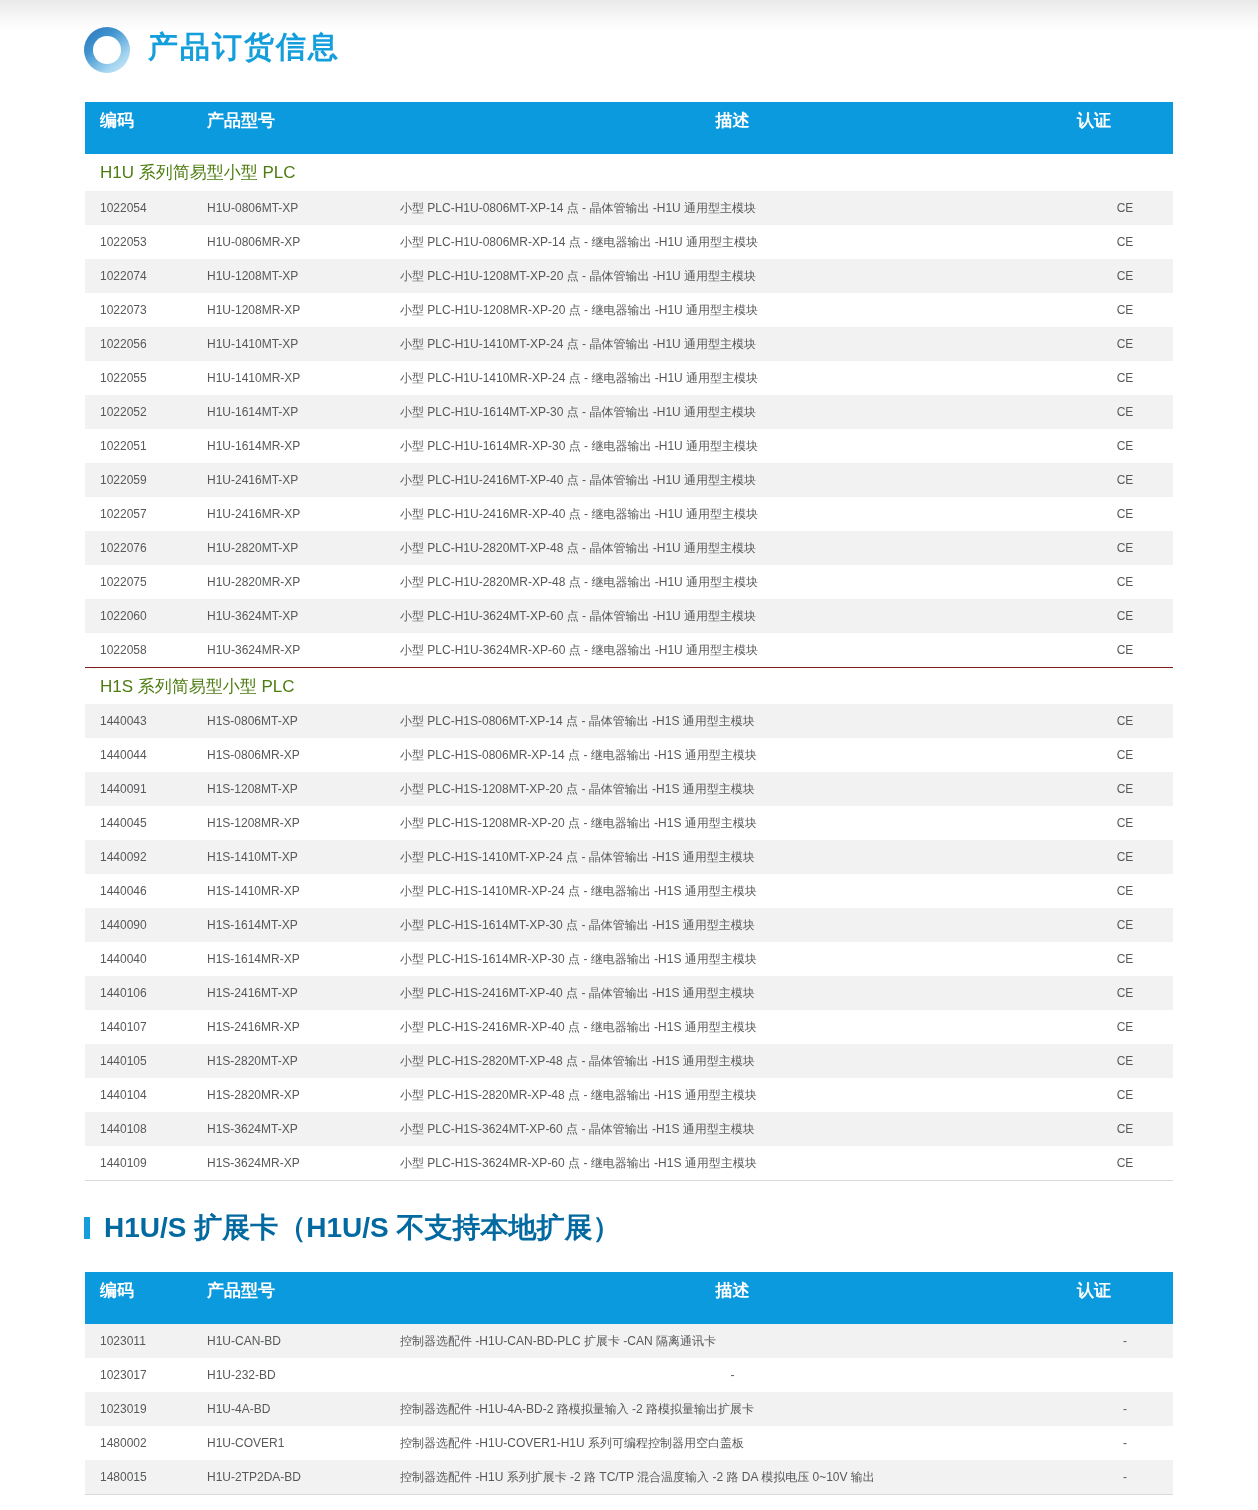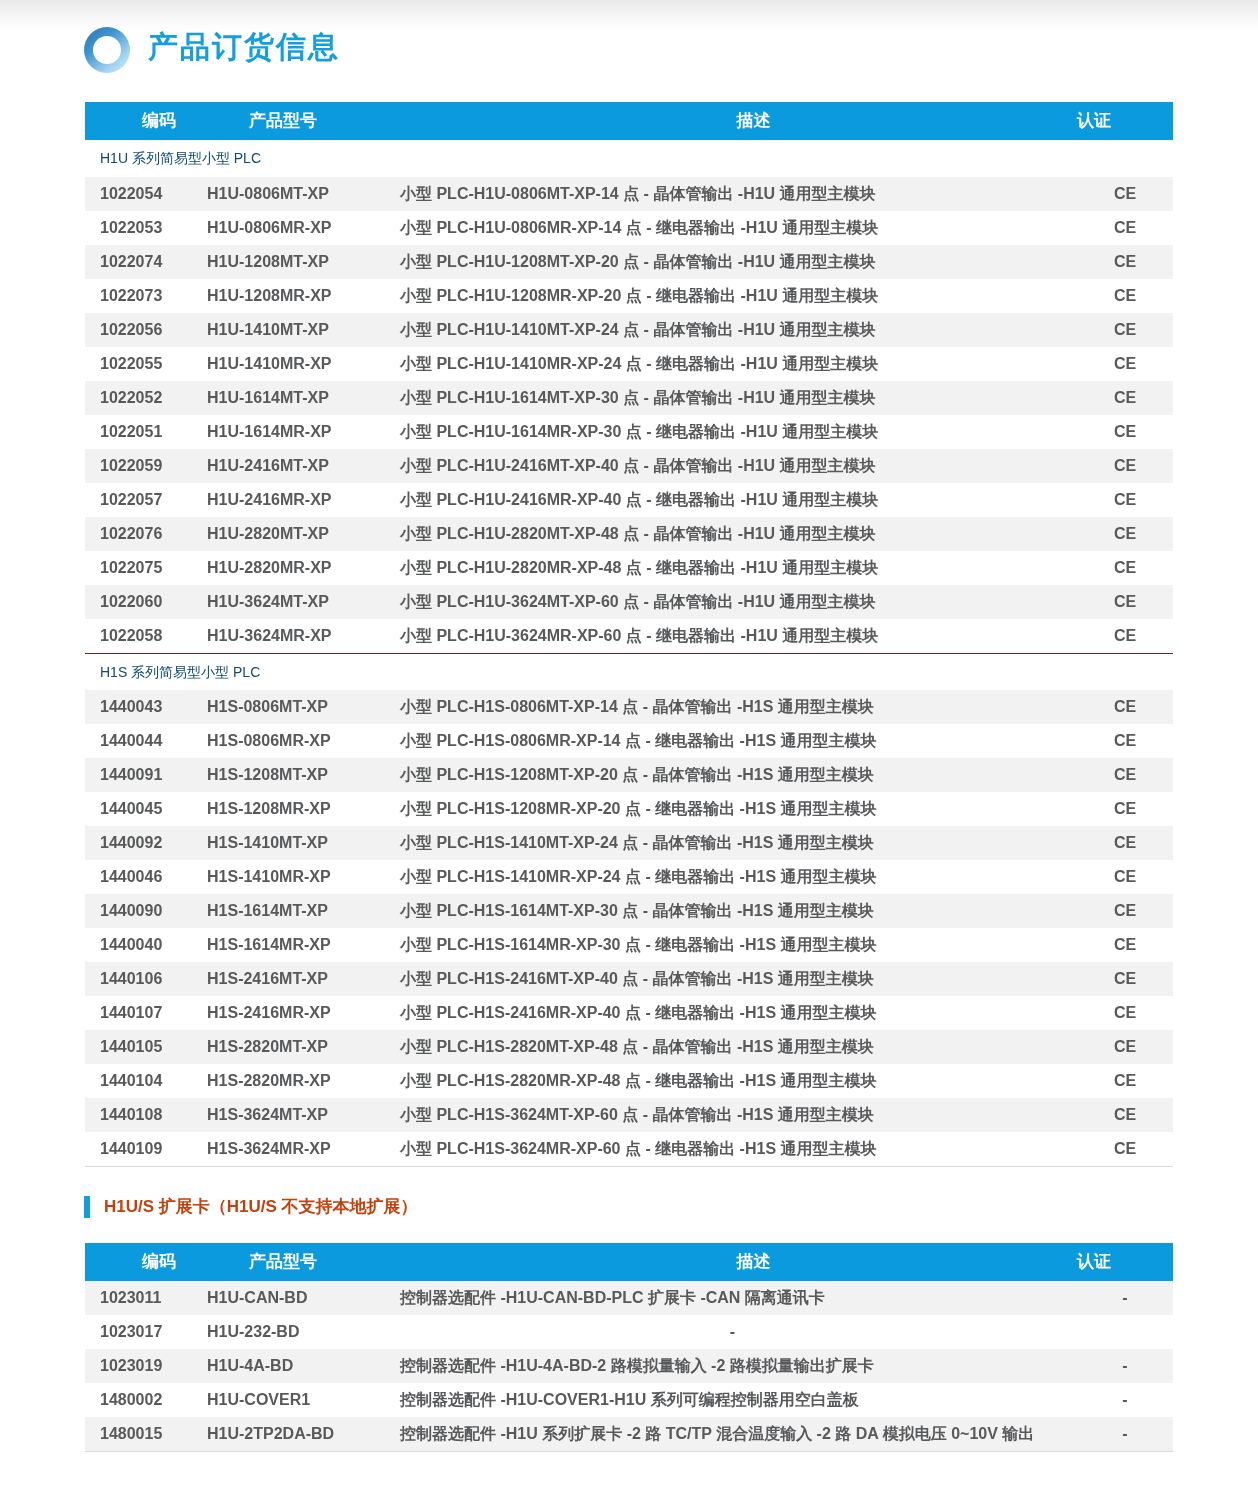--- a/index.html
+++ b/index.html
@@ -47,71 +47,69 @@
   .table {
     width: 1088px;
     margin: 29px 0 0 85px;
     border-bottom: 1px solid #d9d9d9;
   }
   .t-header {
     display: grid;
     grid-template-columns: 107px 196px 1fr 96px;
     background: #0c9ade;
     color: #ffffff;
-    height: 38px;
+    height: 52px;
     line-height: 38px;
     font-size: 17px;
     font-weight: bold;
-    padding-left: 42px;
   }
   .t-hcell.c0, .t-hcell.c1 { padding-left: 15px; text-align: left; }
   .t-hcell.c2 { text-align: center; }
   .t-hcell.c3 { text-align: left; }
   .sec-row {
     height: 37px;
     line-height: 37px;
     background: #ffffff;
   }
   .sec-row.sec-sep { border-top: 1px solid #7f1d1d; }
   .sec-label {
     padding-left: 15px;
-    color: #0c4a6e;
-    font-size: 14px;
+    color: #4d7c0f;
+    font-size: 17px;
   }
   .t-row {
     display: grid;
     grid-template-columns: 107px 196px 1fr 96px;
     height: 34px;
     line-height: 34px;
-    font-size: 16px;
+    font-size: 12px;
     color: #58595b;
     background: #ffffff;
     white-space: nowrap;
-    font-weight: bold;
   }
   .t-row.alt { background: #f2f2f2; }
   .t-cell.c0 { padding-left: 15px; }
   .t-cell.c1 { padding-left: 15px; }
   .t-cell.c2 { padding-left: 12px; }
   .t-cell.c3 { text-align: center; }
   .sub-heading {
     display: flex;
     align-items: center;
     margin: 28px 0 0 84px;
   }
   .sub-heading .bar {
     width: 6px; height: 22px;
     background: #149fdc;
     margin-right: 14px;
     flex: 0 0 auto;
   }
   .sub-heading .txt {
-    font-size: 17px;
+    font-size: 28px;
     font-weight: bold;
-    color: #c2410c;
+    color: #0369a1;
   }
   .table.second { margin-top: 25px; }
 </style>
 </head>
 <body>
 
 <div class="top-fade"></div>
 
 <header class="page-header">
   <span class="ring"></span>

